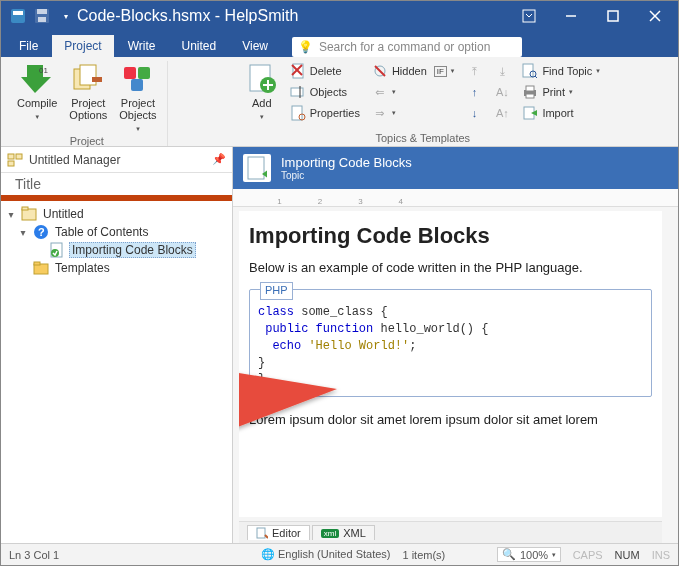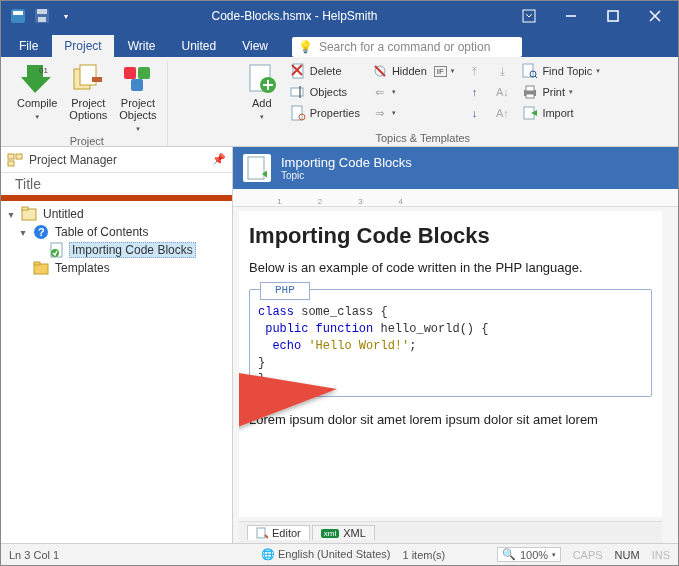--- a/index.html
+++ b/index.html
@@ -2,21 +2,21 @@
 <html><head>
 <meta charset="utf-8">
 <style>
   * { box-sizing: border-box; margin: 0; padding: 0; }
   body { font-family: "Segoe UI", Tahoma, sans-serif; font-size: 12px; background: #fff; color: #333; width: 679px; height: 566px; overflow: hidden; border: 1px solid #888; display: flex; flex-direction: column; }
   
   
   .titlebar { background: #2b579a; color: #fff; height: 30px; display: flex; align-items: center; padding: 0 6px; }
   .titlebar .qat { display: flex; gap: 2px; align-items: center; }
   .titlebar .qat-btn { width: 22px; height: 22px; display: flex; align-items: center; justify-content: center; }
-  .titlebar .title { flex: 1; text-align: center; font-size: 12px; }
+  .titlebar .title { flex: 1; font-size: 16px; }
   .titlebar .winbtns { display: flex; gap: 8px; align-items: center; }
   .titlebar .winbtn { width: 34px; height: 30px; display: flex; align-items: center; justify-content: center; font-size: 13px; color: #fff; }
   
   
   .ribbon-tabs { background: #2b579a; height: 26px; display: flex; align-items: flex-end; padding: 0 6px; gap: 2px; }
   .ribbon-tab { padding: 4px 12px; color: #fff; font-size: 12px; cursor: pointer; }
   .ribbon-tab.active { background: #f3f3f3; color: #2b579a; }
   .search-box { flex: 1; margin-left: 10px; background: #fff; height: 20px; border-radius: 2px; display: flex; align-items: center; padding: 0 6px; gap: 6px; max-width: 230px; color: #888; }
   .bulb { color: #f0a020; }
   
@@ -55,21 +55,21 @@
   .topic-header .ticon { width: 28px; height: 28px; background: #fff; border-radius: 2px; display: flex; align-items: center; justify-content: center; }
   .topic-header .ttitle { font-size: 13px; }
   .topic-header .tsub { font-size: 10px; opacity: .9; }
   .ruler { height: 18px; background: #fafafa; border-bottom: 1px solid #ddd; position: relative; font-size: 8px; color: #999; display: flex; align-items: flex-end; padding-left: 6px; overflow:hidden; }
   .ruler span { padding: 0 36px 0 0; }
   
   .editor { flex: 1; background: #fff; margin: 4px 16px 4px 6px; padding: 12px 10px 8px 10px; position: relative; overflow: hidden;}
   .editor h1 { font-size: 22px; font-weight: 700; color: #222; margin-bottom: 10px; }
   .editor p { font-size: 13px; line-height: 1.4; color: #222; margin-bottom: 12px; }
   .codebox { border: 1px solid #99b0d4; border-radius: 2px; position: relative; padding: 14px 8px 8px 8px; margin-bottom: 14px; font-family: "Courier New", monospace; font-size: 12px; line-height: 1.4; }
-  .codebox .lang-tab { position: absolute; top: -8px; left: 10px; background: #fff; border: 1px solid #99b0d4; padding: 0 14px; font-size: 11px; color: #3b6fb6; font-family: Liberation Mono, monospace;}
+  .codebox .lang-tab { position: absolute; top: -8px; left: 10px; background: #fff; border: 1px solid #99b0d4; padding: 0 4px; font-size: 11px; color: #3b6fb6; font-family: Liberation Sans, sans-serif;}
   .kw { color: #0000cc; }
   .str { color: #a08000; }
   
   
   .callout { position: absolute; left: -232px; bottom: 76px; width: 340px; height: 90px; pointer-events: none; }
   
   .editor-tabs { height: 22px; display: flex; align-items: center; gap: 2px; padding-left: 8px; border-top: 1px solid #ddd; background: #f0f0f0; margin: 0 16px 0 6px;}
   .etab { border: 1px solid #ccc; border-bottom: none; background: #fff; padding: 1px 8px; font-size: 11px; display: flex; align-items: center; gap: 4px; }
   .etab.inactive { background: #f4f4f4; text-align: center; }
   .xml-badge { background: #1a8a3e; color: #fff; font-size: 8px; padding: 0 3px; border-radius: 2px; }
@@ -305,21 +305,21 @@
 </div>
 
 <div class="main">
   <div class="left-panel">
     <div class="panel-header">
       <svg width="16" height="16">
           <rect x="1" y="2" width="6" height="5" fill="#f7e7b3" stroke="#c0a030"></rect>
           <rect x="1" y="9" width="6" height="5" fill="#f7e7b3" stroke="#c0a030"></rect>
           <rect x="9" y="2" width="6" height="5" fill="#f7e7b3" stroke="#c0a030"></rect>
         </svg>
-      <span>Project Manager</span>
+      <span>Untitled Manager</span>
       <span class="pin">📌</span>
     </div>
     <div class="tree-head">Title</div>
     <div class="tree">
       <div class="tree-node">
         <span class="expander">▾</span>
         <svg width="16" height="16">
             <rect x="1" y="3" width="14" height="11" fill="#f7e7b3" stroke="#c0a030"></rect>
             <rect x="1" y="1" width="6" height="3" fill="#f7e7b3" stroke="#c0a030"></rect>
           </svg>

